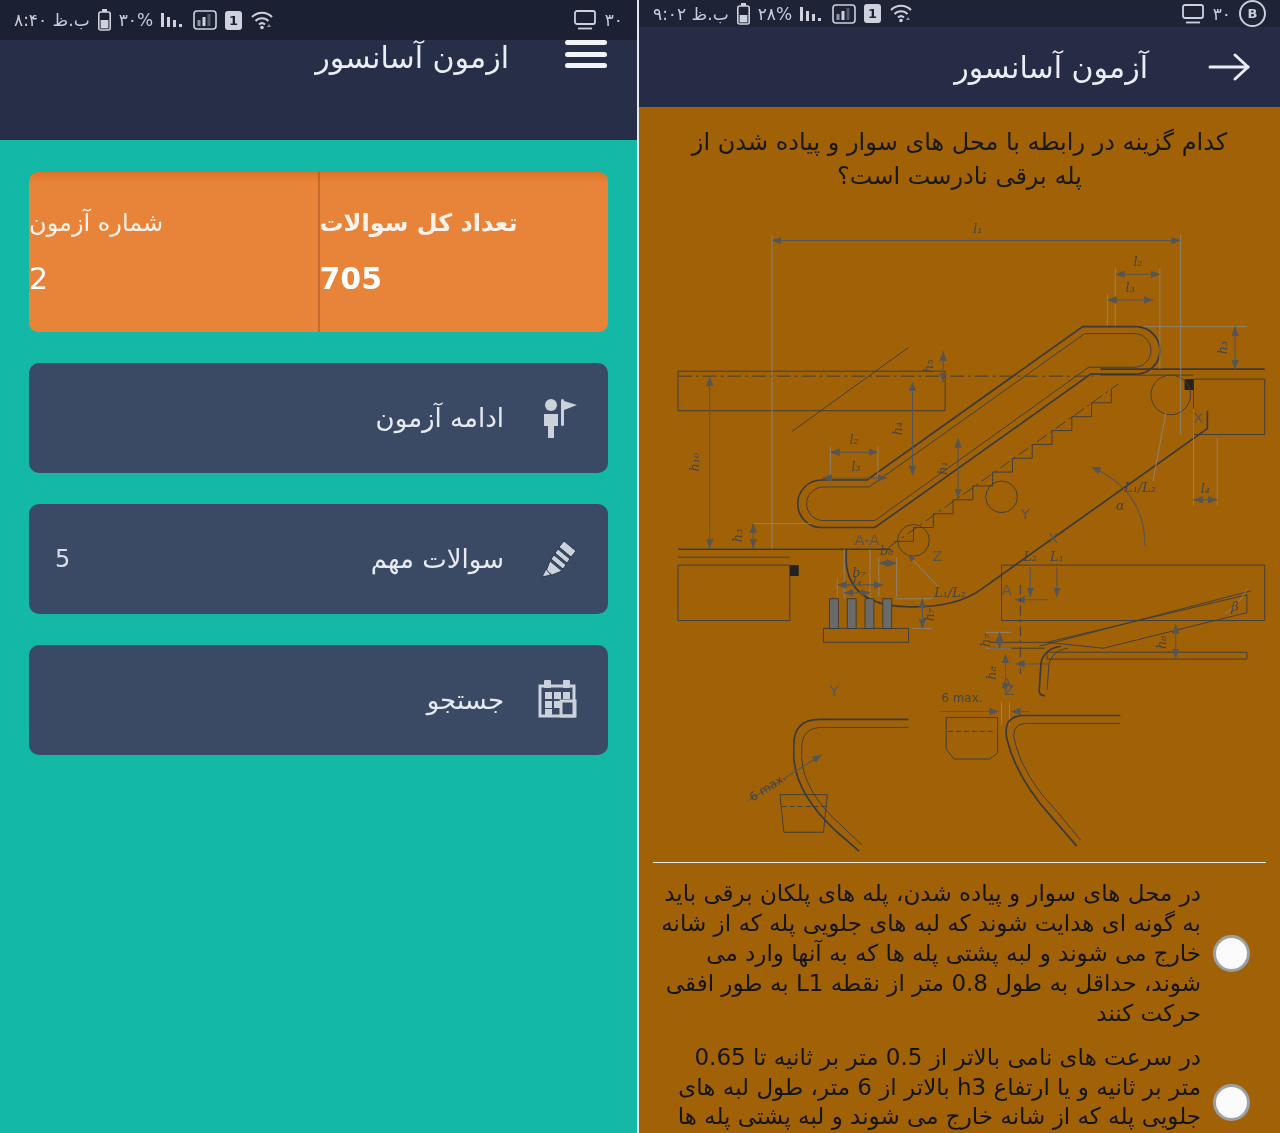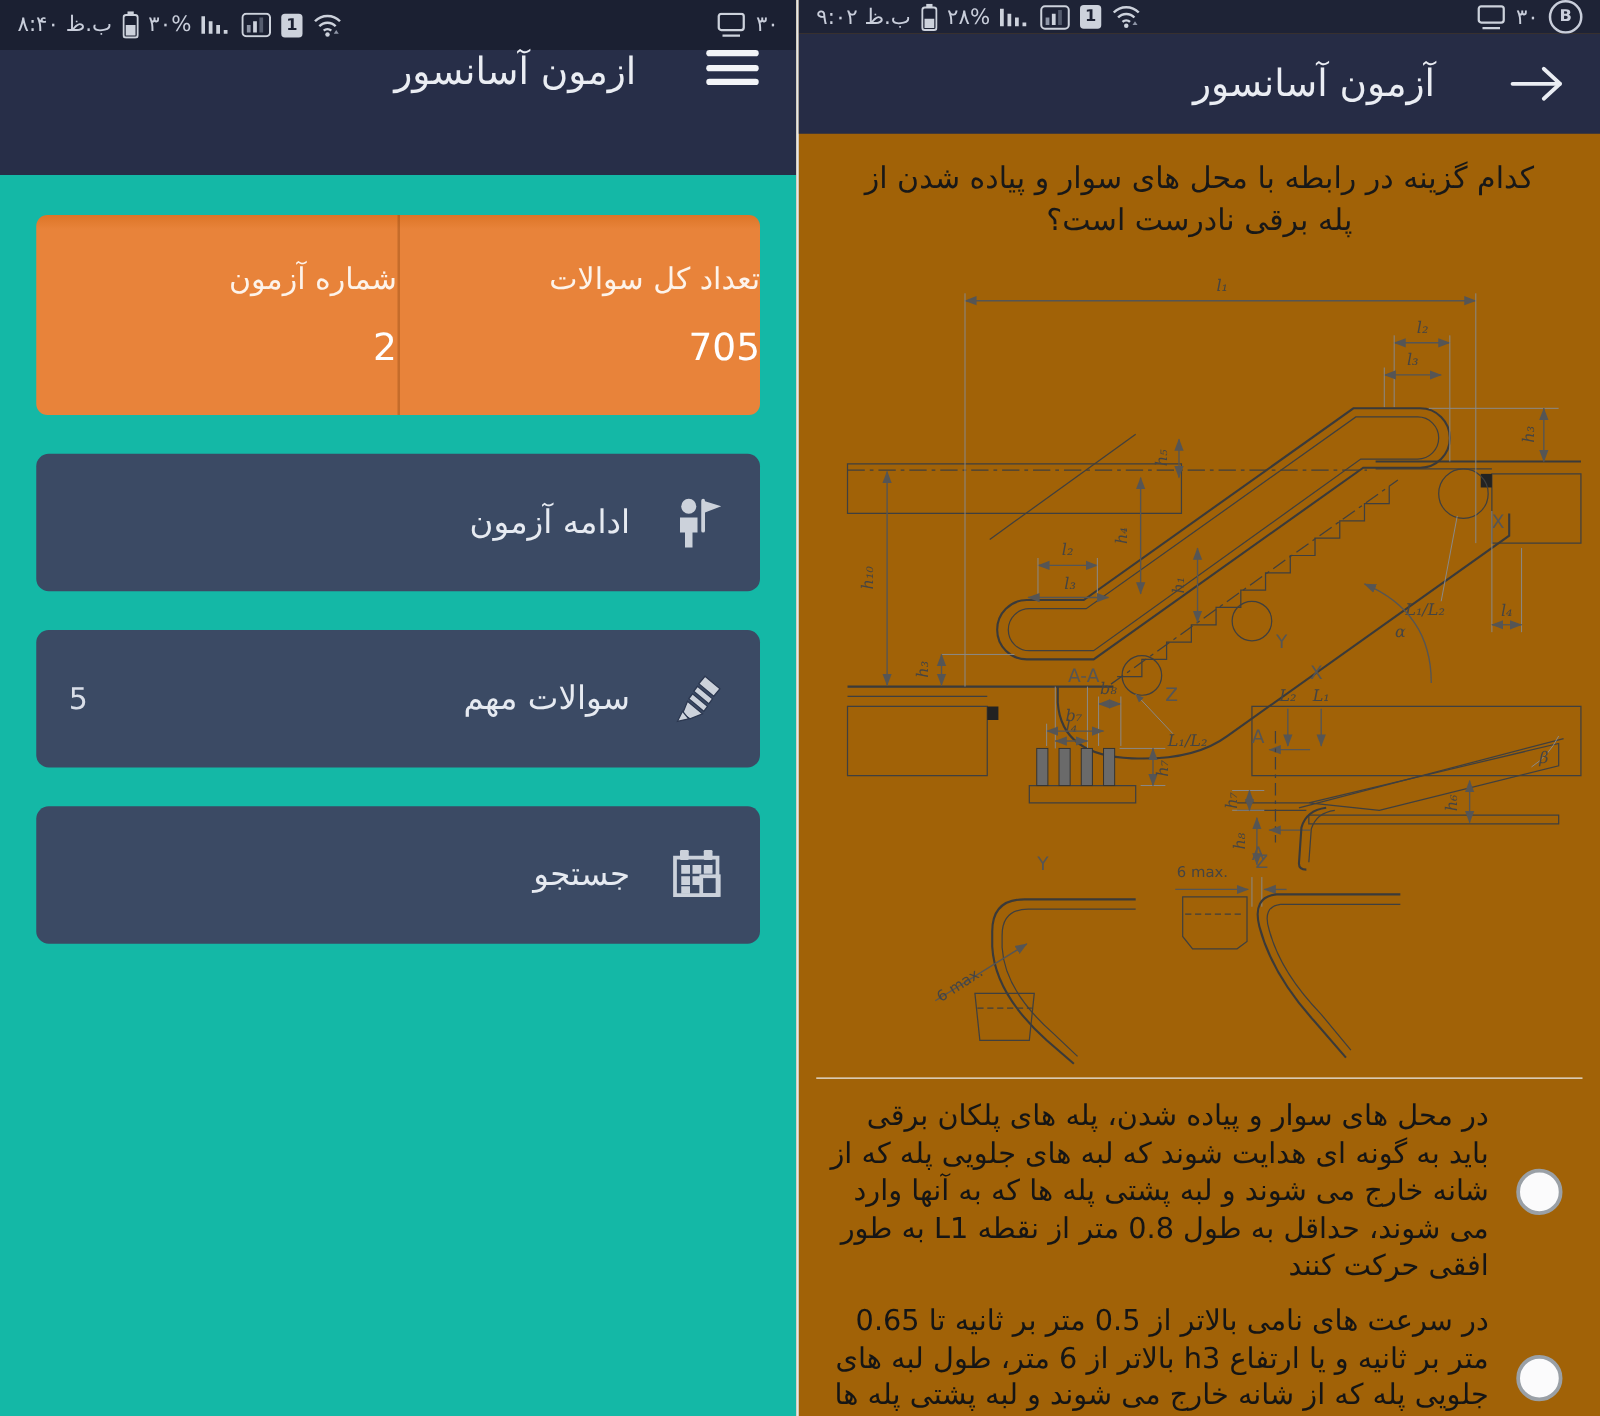--- a/index.html
+++ b/index.html
@@ -15,40 +15,40 @@
   .simbox{background:#cdd2dc;color:#1b2032;border-radius:3px;font-size:13px;
     font-weight:bold;width:17px;height:19px;display:inline-flex;align-items:center;justify-content:center;}
   .bbadge{width:23px;height:23px;border:2px solid #c9cedb;border-radius:50%;
     display:inline-flex;align-items:center;justify-content:center;font-size:13px;font-weight:bold;}
   .appbar{height:100px;display:flex;align-items:flex-start;padding:0 30px;gap:56px;background:#272e48;}
   .appbar .title{font-size:30px;color:#eaedf3;}
   .hamburger{width:42px;height:28px;display:flex;flex-direction:column;justify-content:space-between;cursor:pointer;}
   .hamburger span{display:block;height:5px;border-radius:3px;background:#f2f4f8;}
   .stats-card{margin:32px 29px 0;height:160px;border-radius:9px;display:flex;
     background:linear-gradient(180deg,#dd7527 0%,#e8833a 7%);}
-  .stats-half{flex:1;display:flex;flex-direction:column;align-items:flex-start;justify-content:center;gap:24px;color:#fff;}
-  .stats-half.first{border-left:2px solid rgba(90,40,0,.25);}
+  .stats-half{flex:1;display:flex;flex-direction:column;align-items:flex-end;justify-content:center;gap:24px;color:#fff;}
+  .stats-half.first{border-left:2px solid rgba(90,40,0,.25);font-weight:bold;}
   .stats-label{font-size:24px;color:#fdf3ea;}
   .stats-value{font-size:30px;}
   .menu-btn{margin:31px 29px 0;height:110px;background:#3b4a64;border-radius:10px;
     display:flex;align-items:center;padding:0 26px;gap:30px;cursor:pointer;}
   .menu-label{font-size:26px;color:#e6eaf1;margin-left:40px;}
   .menu-badge{margin-right:auto;font-size:24px;color:#d9dee8;}
   .mi{width:48px;height:48px;flex:none;display:flex;align-items:center;justify-content:center;}
   
   .screen-right{width:641px;height:1133px;background:#a16207;border-left:2px solid #e4e7eb;flex:none;display:flex;flex-direction:column;}
   .sb-dark2{background:#1e2336;}
   .appbar2{height:80px;display:flex;align-items:center;padding:0 26px;gap:58px;background:#262c45;flex:none;}
   .appbar2 .title{font-size:30px;color:#eaedf3;}
   .backarrow{width:48px;height:34px;cursor:pointer;flex:none;}
   .question{margin:18px 40px 0;font-size:24px;line-height:1.42;color:#181818;text-align:center;}
   .diagram-wrap{margin-top:8px;text-align:center;flex:none;}
   .divider{border:none;border-top:1px solid #ececec;margin:2px 14px 0;}
   .options{display:flex;flex-direction:column;gap:14px;padding:16px 30px 0 18px;}
-  .option{display:flex;align-items:center;gap:22px;cursor:pointer;}
+  .option{display:flex;align-items:center;gap:12px;cursor:pointer;}
   .radio{width:31px;height:31px;border:3px solid #9aa0a6;border-radius:50%;flex:none;background:#fbfbfc;}
   .option-text{flex:1;font-size:23px;line-height:1.3;color:#151515;text-align:right;}
   
   .thin{stroke:#3f3f3f;stroke-width:1;fill:none;}
   .out{stroke:#3a3a3a;stroke-width:1.7;fill:none;}
   .dim{stroke:#555;stroke-width:1.1;fill:none;}
   .ext{stroke:#8a8a8a;stroke-width:.8;fill:none;}
   .dlb{font:italic 13px "DejaVu Serif",serif;fill:#444;text-anchor:middle;}
   .dbig{font:15px "DejaVu Sans",sans-serif;fill:#555;text-anchor:middle;}
   .dsm{font:12px "DejaVu Sans",sans-serif;fill:#444;text-anchor:middle;}

